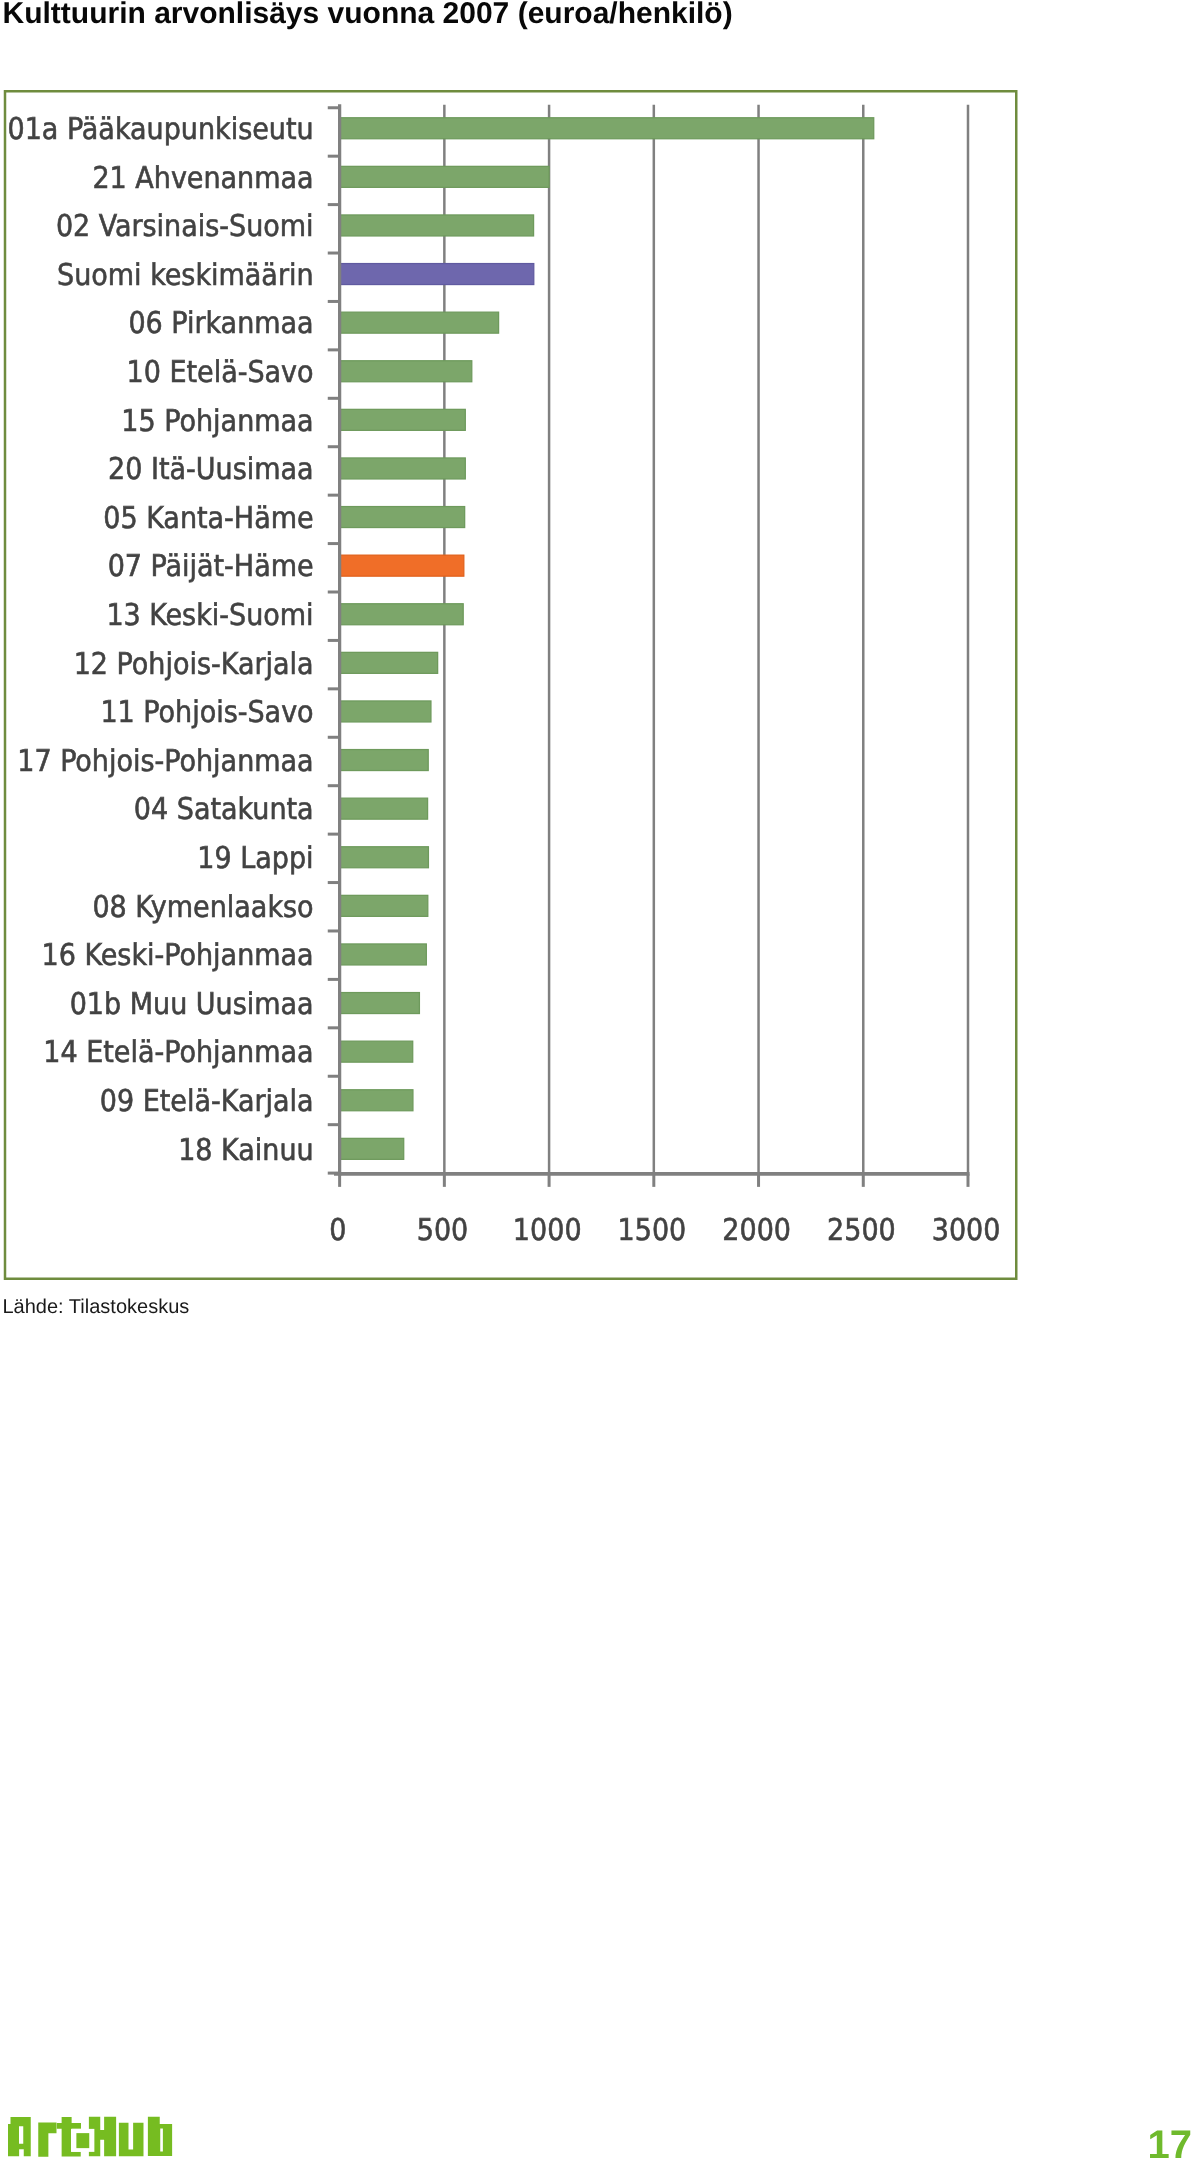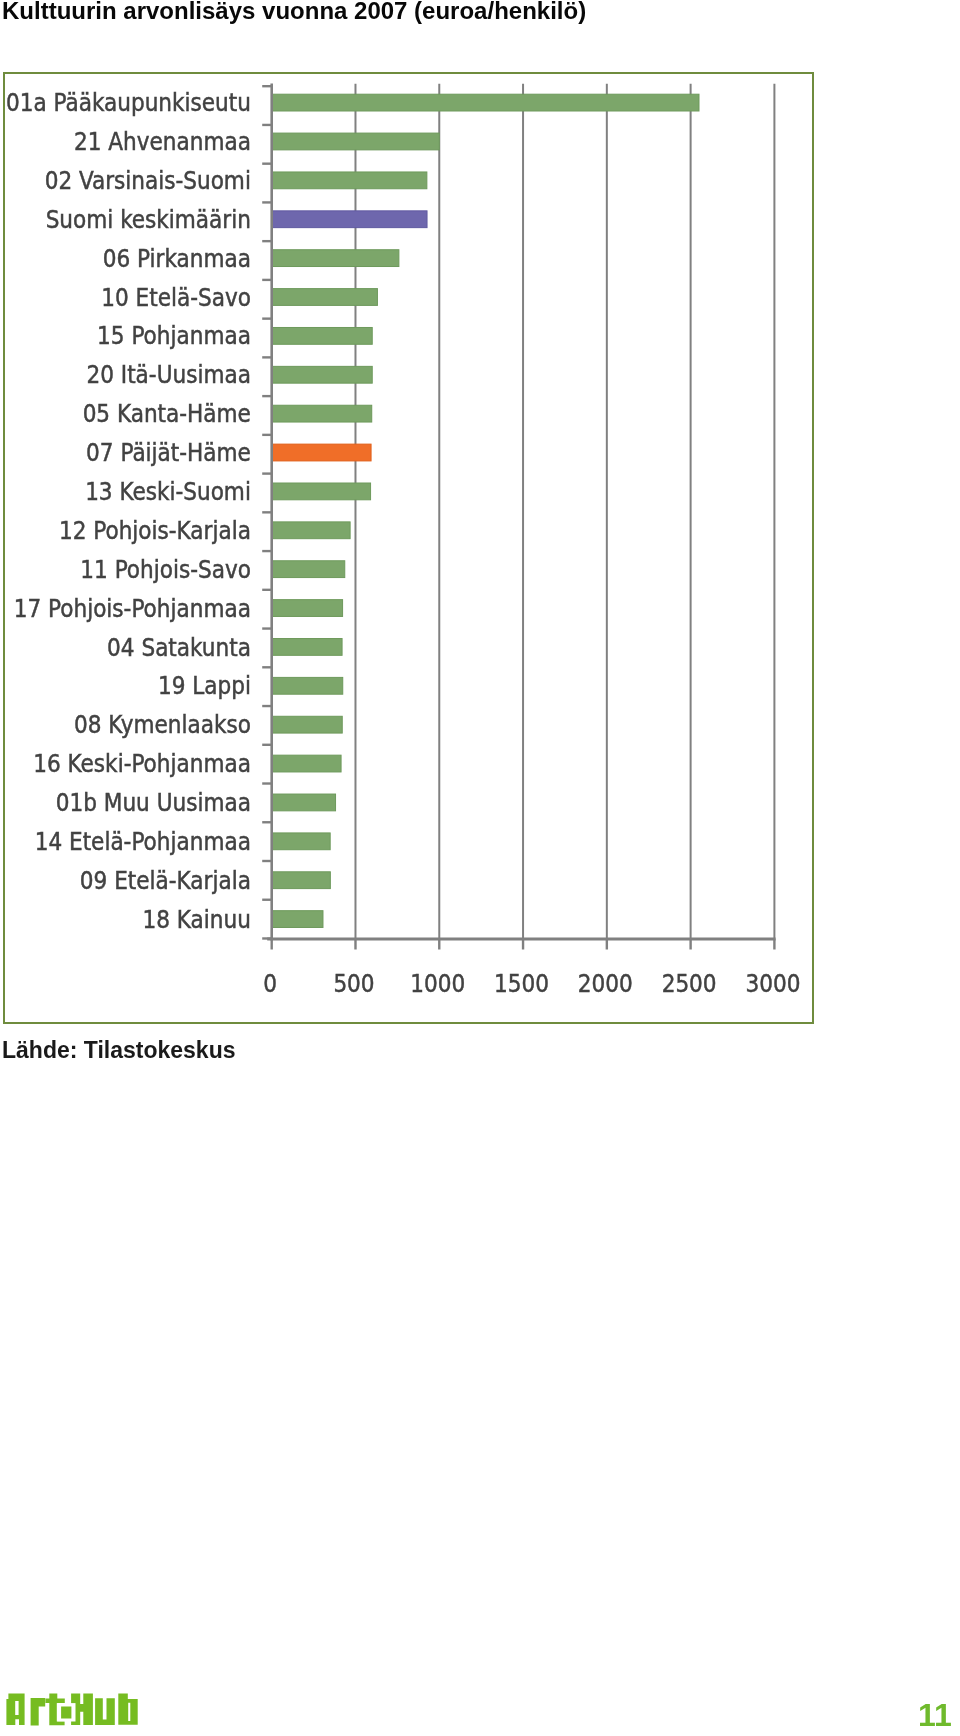--- a/index.html
+++ b/index.html
@@ -1,21 +1,21 @@
 <!DOCTYPE html>
 <html><head>
 <meta charset="utf-8">
 <style>
   html,body{margin:0;padding:0;}
   body{width:960px;height:1736px;background:#ffffff;font-family:"Liberation Sans",sans-serif;position:relative;overflow:hidden;}
   #page{position:absolute;left:0;top:0;width:960px;height:1544px;}
   .slide-title,.source-note,.pagenum{will-change:transform;transform:translateZ(0);}
   .slide-title{position:absolute;left:2px;top:-3px;font-family:"Liberation Sans",sans-serif;font-weight:bold;font-size:24px;color:#080808;letter-spacing:0px;white-space:nowrap;}
   .chart-frame{position:absolute;left:3px;top:72px;width:811px;height:952px;border:2px solid #6f8c3e;box-sizing:border-box;background:#ffffff;}
-  .source-note{position:absolute;left:2px;top:1037px;font-size:23px;color:#1a1a1a;white-space:nowrap;font-weight:bold;}
+  .source-note{position:absolute;left:2px;top:1037px;font-size:16px;color:#1a1a1a;white-space:nowrap;}
   .logo{position:absolute;left:0px;top:1690px;line-height:0;}
   .pagenum{position:absolute;left:918px;top:1699px;font-weight:bold;font-size:32px;line-height:1;color:#6fba2c;}
   #chart-svg{position:absolute;left:0;top:0;will-change:transform;transform:translateZ(0);}
   .cat-label{font-family:"DejaVu Sans Condensed","DejaVu Sans",sans-serif;font-size:24px;fill:#424242;stroke:#424242;stroke-width:0.45;}
   .tick-label{font-family:"DejaVu Sans Condensed","DejaVu Sans",sans-serif;font-size:24px;fill:#424242;stroke:#424242;stroke-width:0.45;}
 </style>
 </head>
 <body>
 
 <div id="page">
@@ -118,14 +118,14 @@
         <path d="M8.4 3.6 H24.6 V35.0 H19.0 V29.3 H15.3 V35.0 H6.4 V9.1 H8.4 Z M15.2 10.9 H18.6 V25.0 H15.2 Z" fill="#76bc21" fill-rule="evenodd"></path>
         <path d="M30.6 8.0 H45.2 V16.6 H38.7 V35.4 H30.6 Z" fill="#76bc21" fill-rule="evenodd"></path>
         <path d="M49.3 3.6 H57.3 V8.4 H64.8 V12.9 H57.3 V31.3 H64.6 V35.2 H49.3 V12.9 H45.4 V8.4 H49.3 Z" fill="#76bc21" fill-rule="evenodd"></path>
         <path d="M71.1 3.4 H80.2 V13.9 H83.3 V3.4 H92.9 V35.0 H83.3 V21.7 H80.2 V35.0 H71.1 Z" fill="#76bc21" fill-rule="evenodd"></path>
         <path d="M95.1 8.2 H102.8 V29.6 H106.5 V8.2 H114.8 V34.9 H95.1 Z" fill="#76bc21" fill-rule="evenodd"></path>
         <path d="M118.3 3.4 H127.8 V9.1 H137.7 V34.7 H118.3 Z M128.2 12.8 H130.3 V31.1 H128.2 Z" fill="#76bc21" fill-rule="evenodd"></path>
         <rect x="56.8" y="13.1" width="18.7" height="18.4" fill="#ffffff"></rect>
         <rect x="61.1" y="16.5" width="10.3" height="12" fill="#76bc21"></rect>
       </svg>
   </div>
-  <div class="pagenum">11</div>
+  <div class="pagenum">17</div>
 </div>
 
 </body></html>

